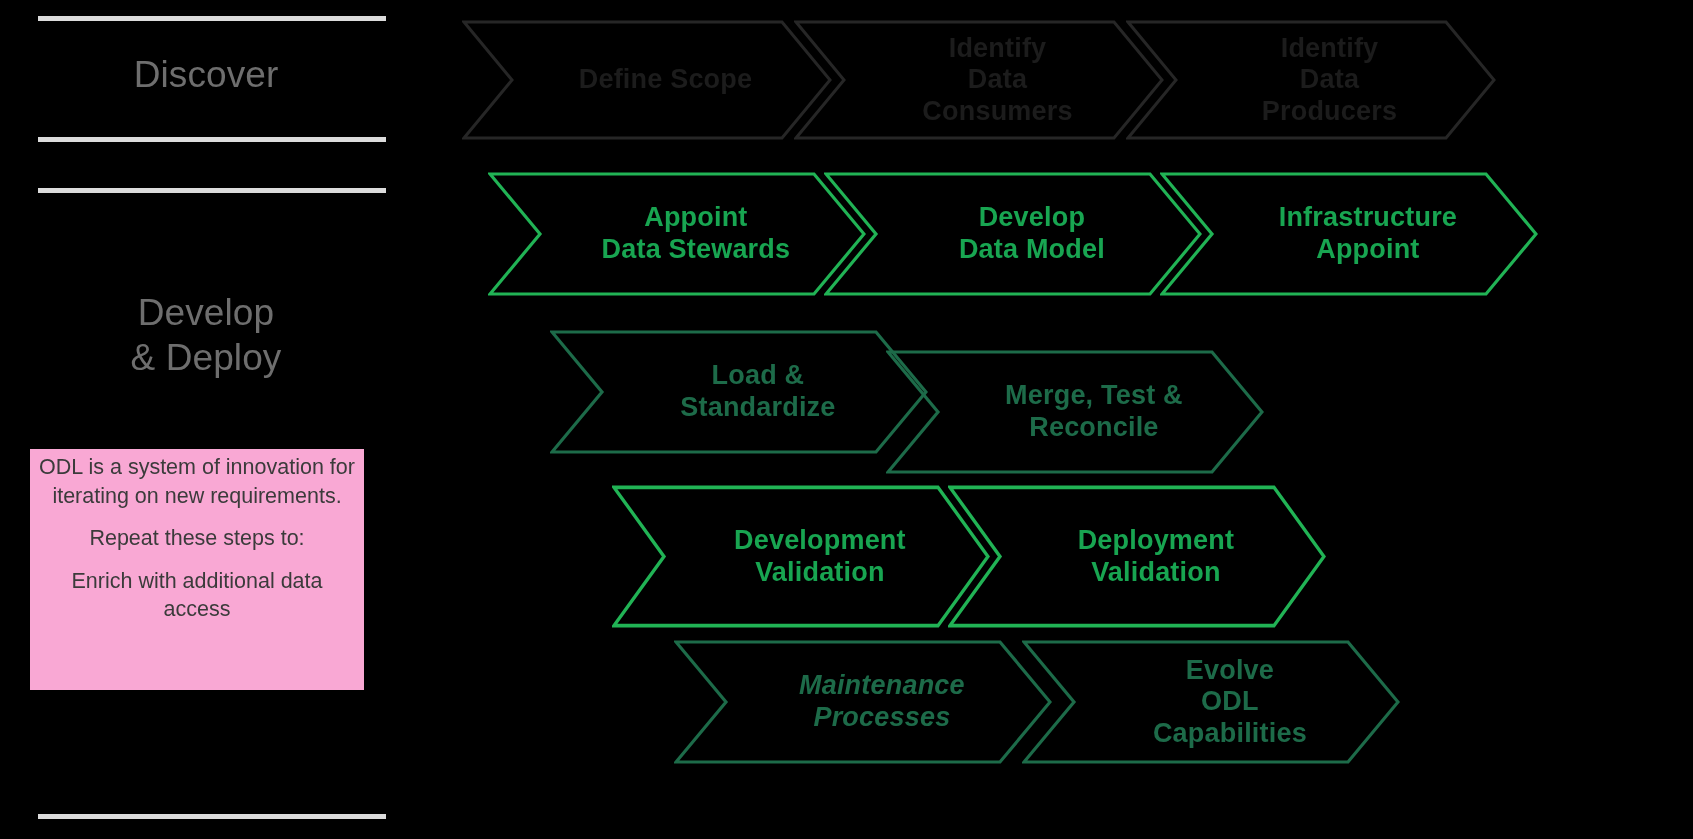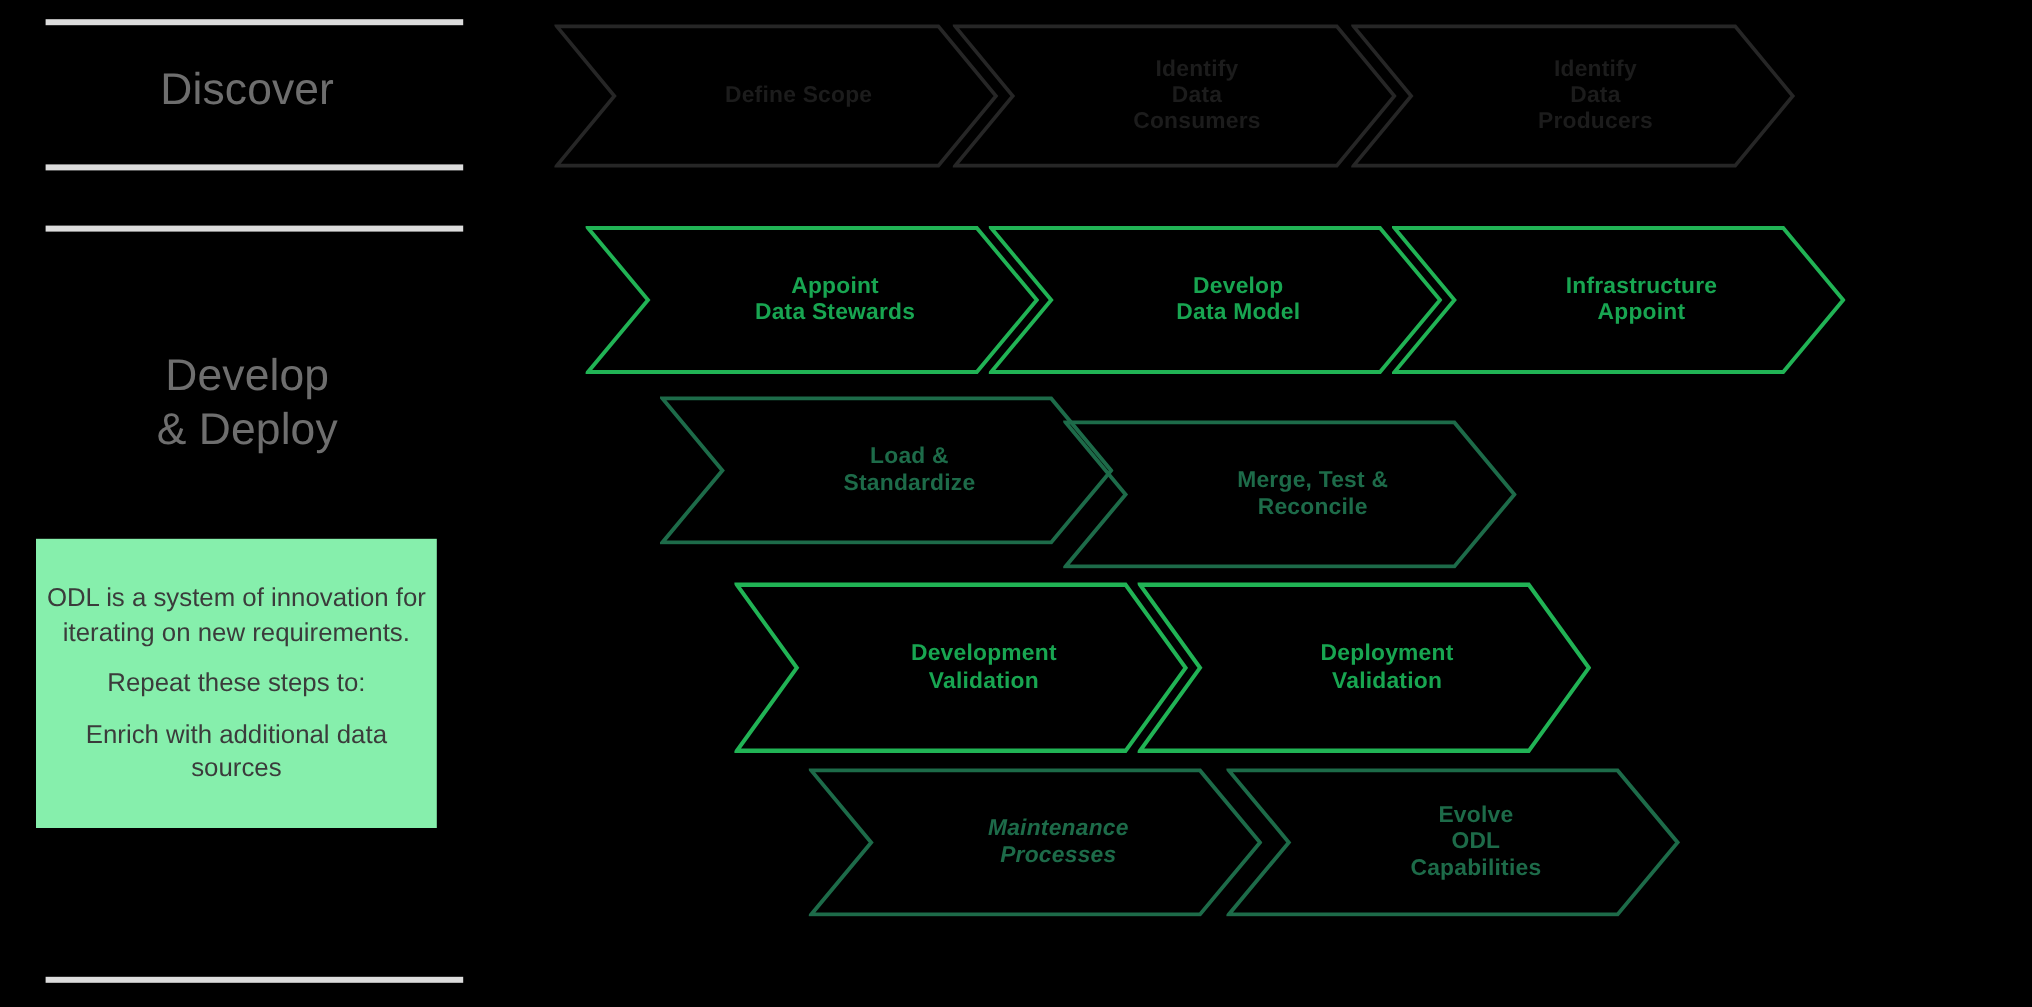--- a/index.html
+++ b/index.html
@@ -42,27 +42,26 @@
     letter-spacing: 0.1px;
     white-space: pre-line;
   }
   #phase-discover { top: 52px; }
   #phase-develop  { top: 290px; }
 
   #callout {
     position: absolute;
     left: 14px; top: 449px;
     width: 334px; height: 241px;
-    background: #86efac;
+    background: #f9a8d4;
     color: #3b3b3b;
     font-size: 21.5px;
     line-height: 1.33;
     display: flex;
     flex-direction: column;
-    justify-content: center;
     align-items: center;
     box-sizing: border-box;
     padding: 4px 8px;
   }
   #callout p {
     margin: 0 0 14px 0;
     text-align: center;
     width: 100%;
   }
   #callout p:last-child { margin-bottom: 0; }
@@ -93,41 +92,41 @@
     text-align: center;
     font-weight: bold;
     line-height: 1.17;
     white-space: pre-line;
     letter-spacing: 0.2px;
   }
   .tone-dark   .caption { color: #1c1c1c; }
   .tone-bright .caption { color: #18a551; }
   .tone-muted  .caption { color: #1d6b49; }
 
-  .fs-26 { font-size: 19px; }
+  .fs-26 { font-size: 27px; }
 </style>
 </head>
 <body>
 
 <div id="sidebar">
 
   <div class="rule" id="rule-top"></div>
 
   <div class="phase-label" id="phase-discover">Discover</div>
 
   <div class="rule" id="rule-mid-a"></div>
   <div class="rule" id="rule-mid-b"></div>
 
   <div class="phase-label" id="phase-develop">Develop
 &amp; Deploy</div>
 
   <div id="callout">
     <p>ODL is a system of innovation for iterating on new requirements.</p>
     <p>Repeat these steps to:</p>
-    <p>Enrich with additional data sources</p>
+    <p>Enrich with additional data access</p>
   </div>
 
   <div class="rule" id="rule-bottom"></div>
 </div>
 
 <div class="row tone-dark" style="left:462px; top:20px; width:1060px; height:120px;">
 
   <div class="chev" style="left:0px; width:370px;">
     <svg viewBox="0 0 370 120" preserveAspectRatio="none">
       <path d="M2,2 L320,2 L368,60 L320,118 L2,118 L50,60 Z" fill="none" stroke="#262626" stroke-width="3"></path>
@@ -147,21 +146,21 @@
   <div class="chev" style="left:664px; width:370px;">
     <svg viewBox="0 0 370 120" preserveAspectRatio="none">
       <path d="M2,2 L320,2 L368,60 L320,118 L2,118 L50,60 Z" fill="none" stroke="#262626" stroke-width="3"></path>
     </svg>
     <div class="caption fs-26">Identify
 Data
 Producers</div>
   </div>
 </div>
 
-<div class="row tone-bright" style="left:488px; top:172px; width:1130px; height:124px;margin-top:16px;">
+<div class="row tone-bright" style="left:488px; top:172px; width:1130px; height:124px;">
 
   <div class="chev" style="left:0px; width:378px;">
     <svg viewBox="0 0 378 124" preserveAspectRatio="none">
       <path d="M2,2 L326,2 L376,62 L326,122 L2,122 L52,62 Z" fill="none" stroke="#21b355" stroke-width="3.2"></path>
     </svg>
     <div class="caption fs-26">Appoint
 Data Stewards</div>
   </div>
 
   <div class="chev" style="left:336px; width:378px;">

